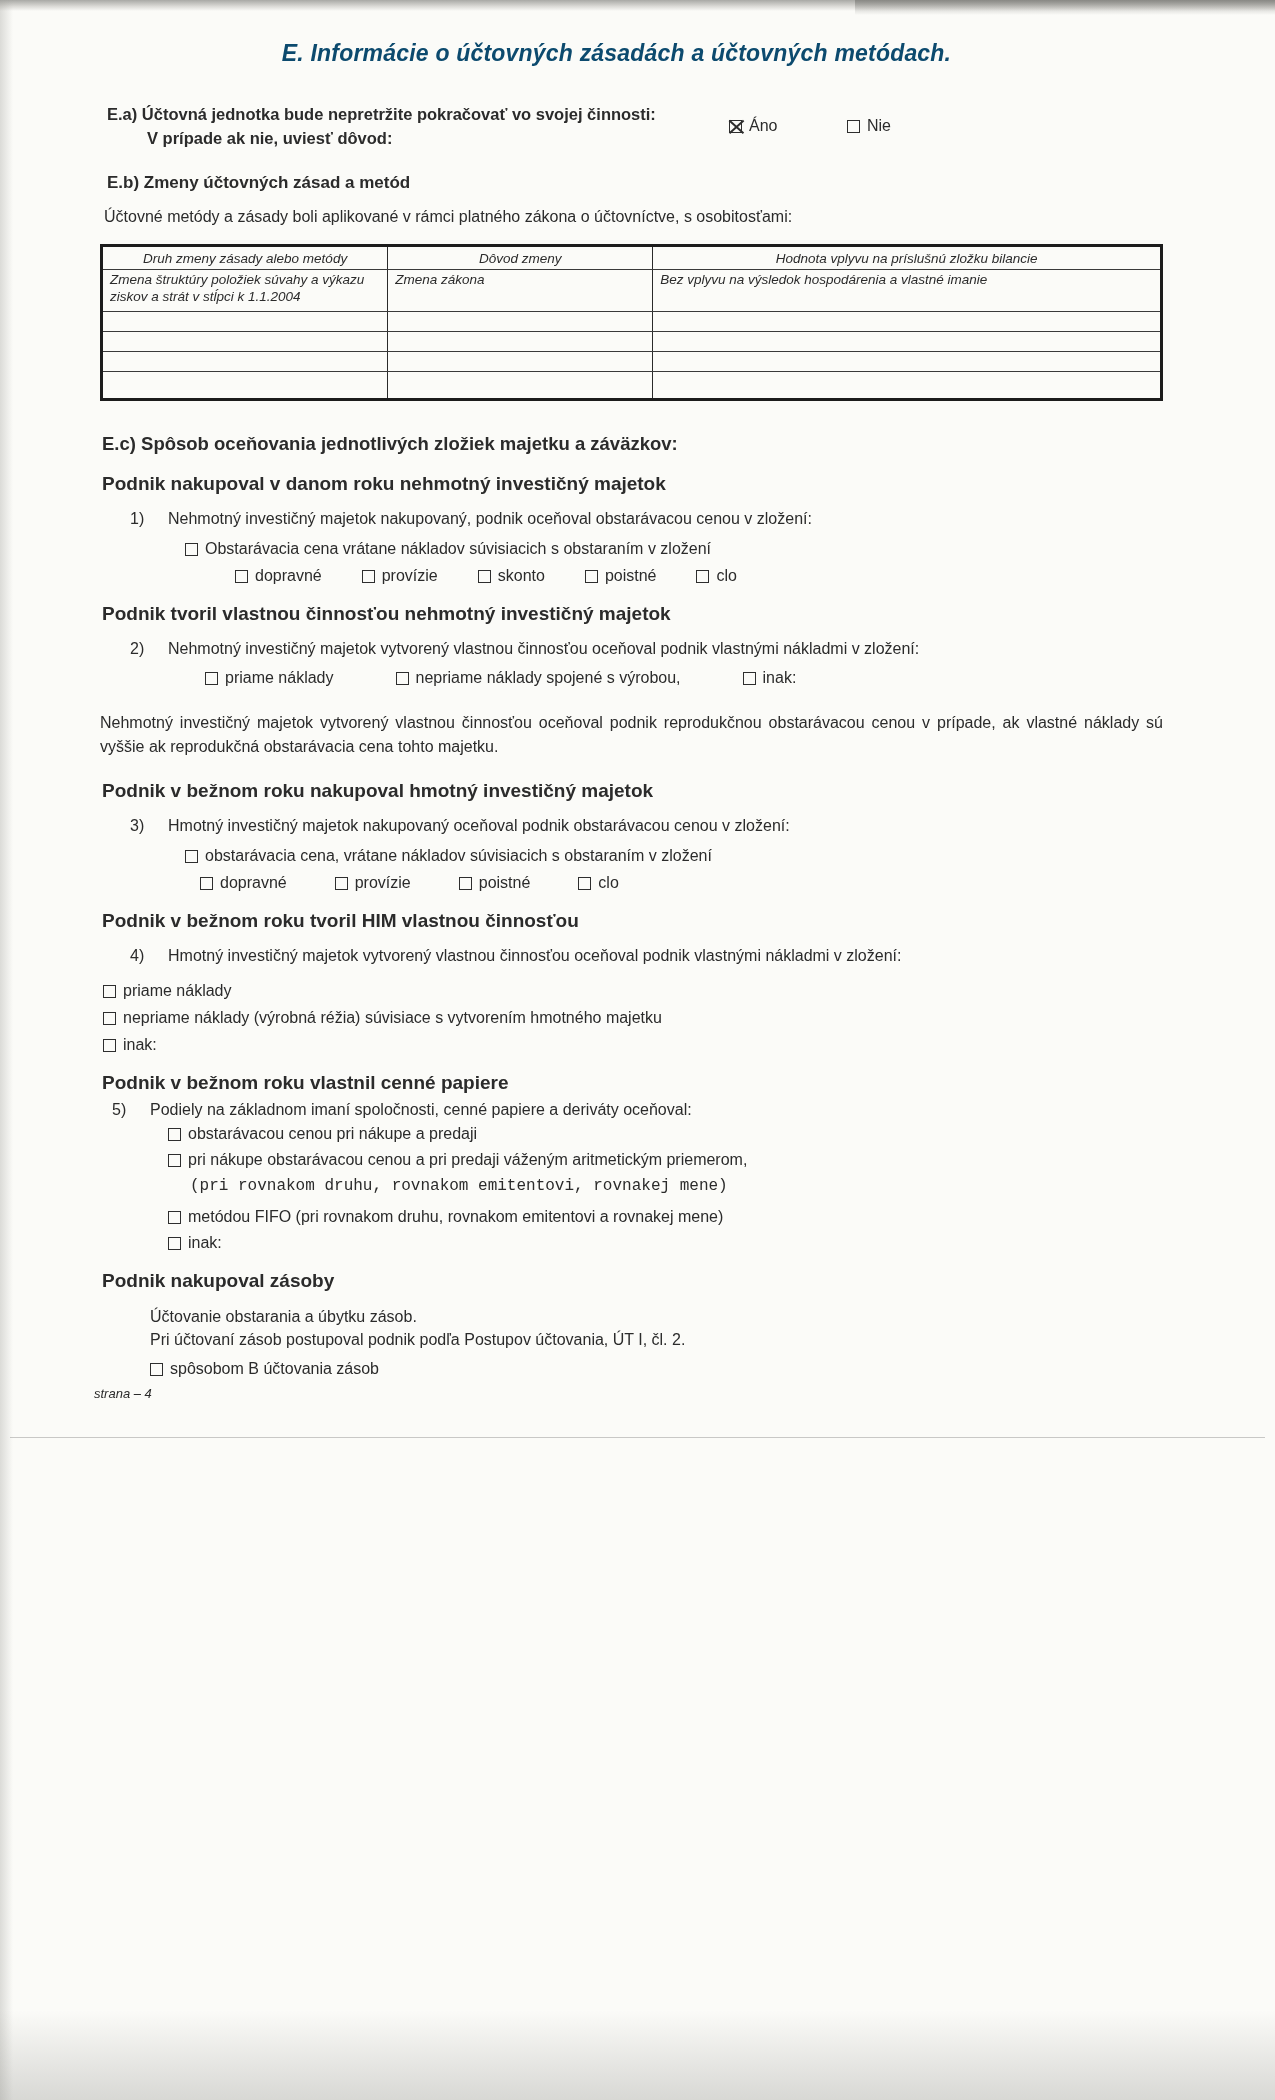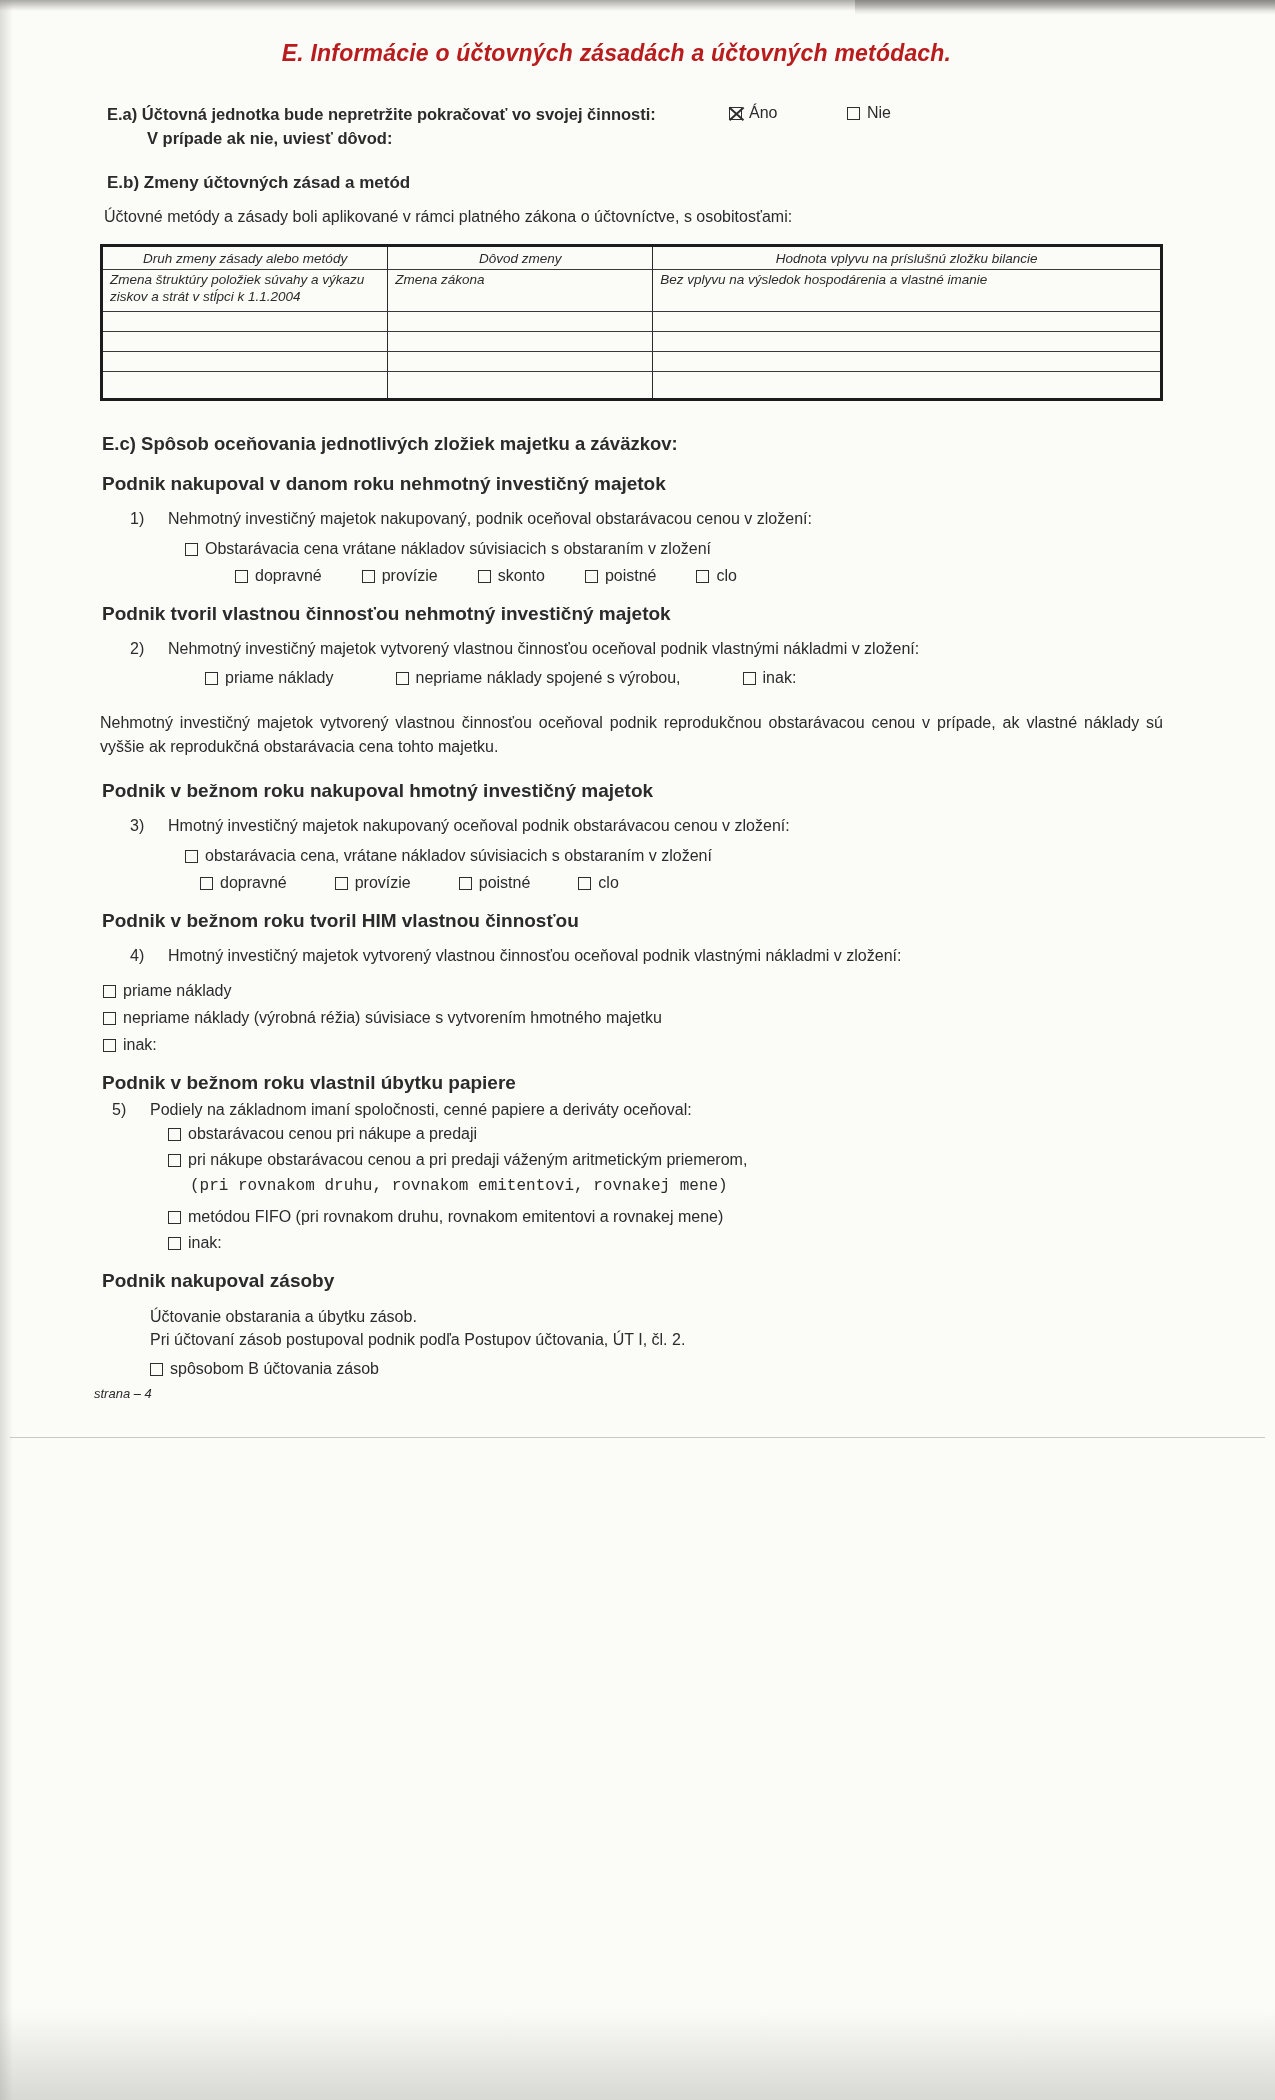--- a/index.html
+++ b/index.html
@@ -35,29 +35,29 @@
     border-top:1px solid rgba(150,150,148,.5);
   }
 
   .content { position:relative; padding:40px 112px 0 100px; }
 
   .doc-title {
     text-align:center;
     font-size:23px; font-weight:bold; font-style:italic;
     letter-spacing:.2px;
     margin:0 30px 36px 0;
-    color:#b91c1c;
+    color:#0c4a6e;
   }
   .body-text { font-size:16px; line-height:1.3; }
 
   
   .ea-block { position:relative; margin-left:7px; margin-bottom:20px; min-height:50px; }
   .ea-text { font-weight:bold; font-size:16.5px; line-height:1.45; width:600px; }
   .ea-line2 { padding-left:40px; }
-  .ea-opt { position:absolute; top:1px; font-size:16.5px; white-space:nowrap; }
+  .ea-opt { position:absolute; top:14px; font-size:16.5px; white-space:nowrap; }
   .ea-opt-yes { left:622px; }
   .ea-opt-no  { left:740px; }
 
   
   .cb {
     display:inline-block; width:13px; height:13px;
     border:1.7px solid #2e2e2e; background:transparent;
     vertical-align:-2px; margin-right:7px; position:relative;
   }
   .cb.checked::before, .cb.checked::after {
@@ -248,21 +248,21 @@
     <div class="item">
       <span class="item-num">4)</span>
       <span class="item-text">Hmotný investičný majetok  vytvorený vlastnou činnosťou oceňoval podnik vlastnými nákladmi v zložení:</span>
     </div>
     <div class="cb-stack-left">
       <span class="cb-item"><span class="cb"></span><span>priame náklady</span></span>
       <span class="cb-item"><span class="cb"></span><span>nepriame náklady (výrobná réžia) súvisiace s vytvorením hmotného majetku</span></span>
       <span class="cb-item"><span class="cb"></span><span>inak:</span></span>
     </div>
 
-    <div class="sub-heading tight">Podnik v bežnom roku vlastnil úbytku papiere</div>
+    <div class="sub-heading tight">Podnik v bežnom roku vlastnil cenné papiere</div>
 
     <div class="item" style="margin-left:12px; margin-bottom:4px;">
       <span class="item-num">5)</span>
       <span class="item-text">Podiely na základnom imaní spoločnosti, cenné papiere a deriváty oceňoval:</span>
     </div>
     <div class="cb-stack-ind">
       <span class="cb-item"><span class="cb"></span><span>obstarávacou cenou pri nákupe a predaji</span></span>
       <span class="cb-item"><span class="cb"></span><span>pri nákupe obstarávacou cenou a pri predaji váženým aritmetickým priemerom,</span></span>
       <span class="cb-cont">(pri rovnakom druhu, rovnakom emitentovi, rovnakej mene)</span>
       <span class="cb-item"><span class="cb"></span><span>metódou FIFO (pri rovnakom druhu, rovnakom emitentovi a rovnakej mene)</span></span>

